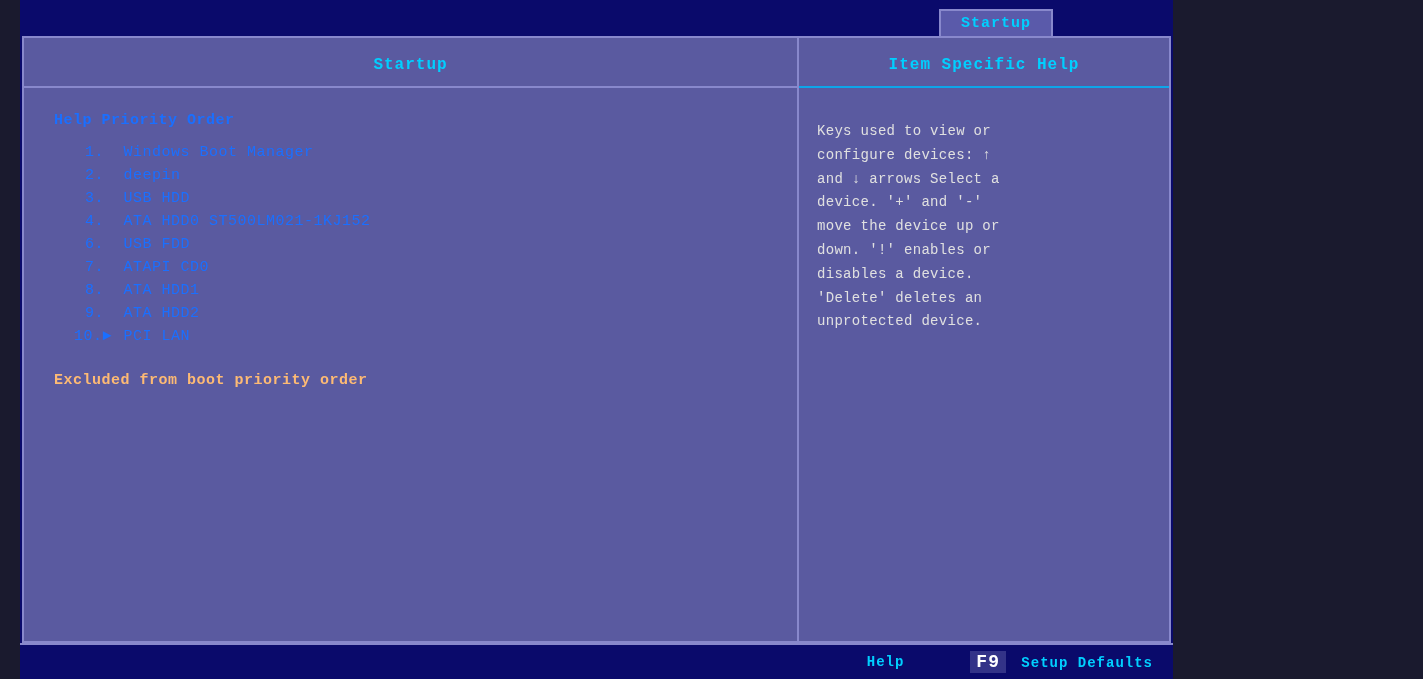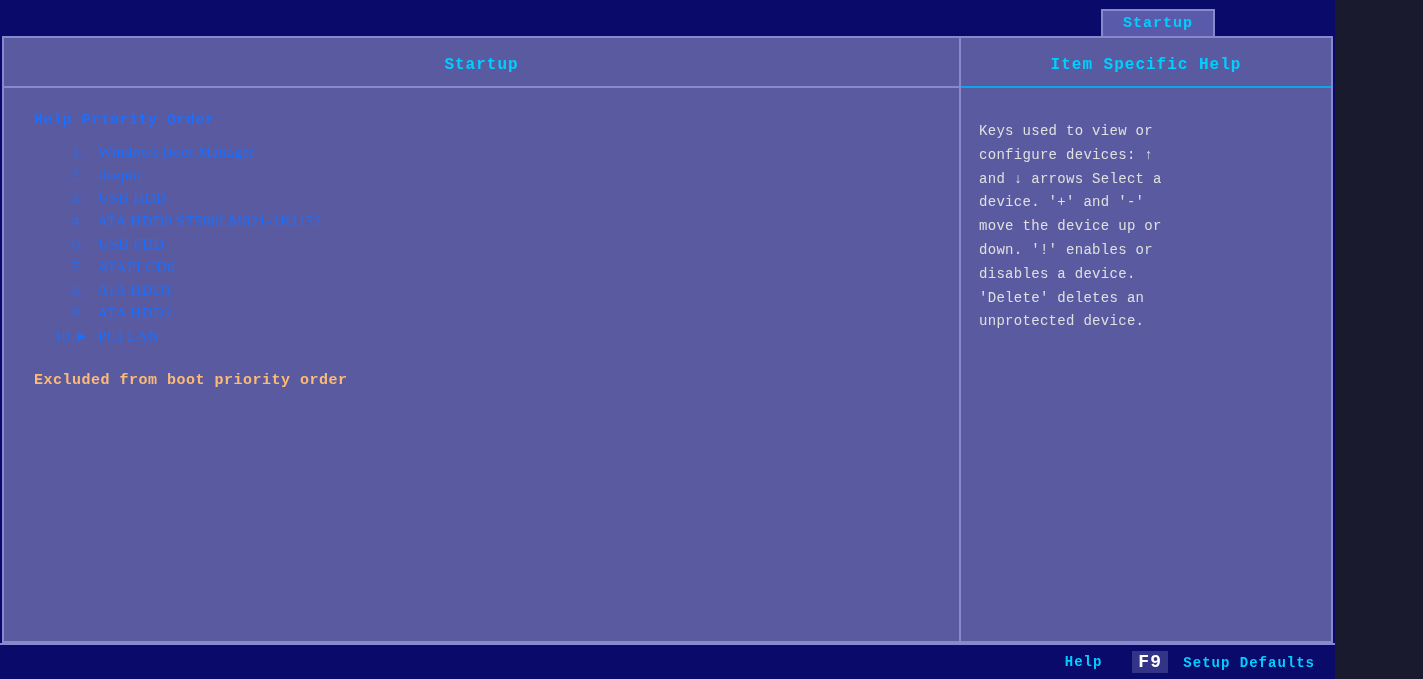--- a/index.html
+++ b/index.html
@@ -10,25 +10,26 @@
 
     body {
       width: 1423px;
       height: 679px;
       background-color: #1a1a2e;
       font-family: 'Courier New', Courier, monospace;
       overflow: hidden;
     }
 
     .bios-container {
-      width: 1335px;
+      width: 1153px;
       height: 679px;
       background-color: #0a0a6b;
       display: flex;
       flex-direction: column;
+      margin-left: 20px;
     }
 
     
     .top-menubar {
       display: flex;
       justify-content: flex-end;
       align-items: flex-end;
       background-color: #0a0a6b;
       height: 36px;
       padding-right: 120px;
@@ -85,21 +86,20 @@
     .boot-list {
       list-style: none;
       padding: 4px 0;
     }
 
     .boot-list li {
       color: #1a6fff;
       font-size: 15px;
       padding: 3px 0 3px 50px;
       letter-spacing: 0.5px;
-      font-family: Liberation Serif, serif;
     }
 
     .boot-list li span.num {
       display: inline-block;
       width: 30px;
       text-align: right;
       margin-right: 10px;
     }
 
     .excluded-label {
@@ -131,20 +131,21 @@
 
     
     .bottom-bar {
       display: flex;
       justify-content: flex-end;
       align-items: center;
       background-color: #0a0a6b;
       height: 36px;
       padding: 0 20px;
       border-top: 2px solid #8888cc;
+      gap: 36px;
     }
 
     .bottom-bar .bottom-item {
       color: #00cfff;
       font-size: 14px;
       font-weight: bold;
       margin-left: 30px;
       letter-spacing: 1px;
     }
 

